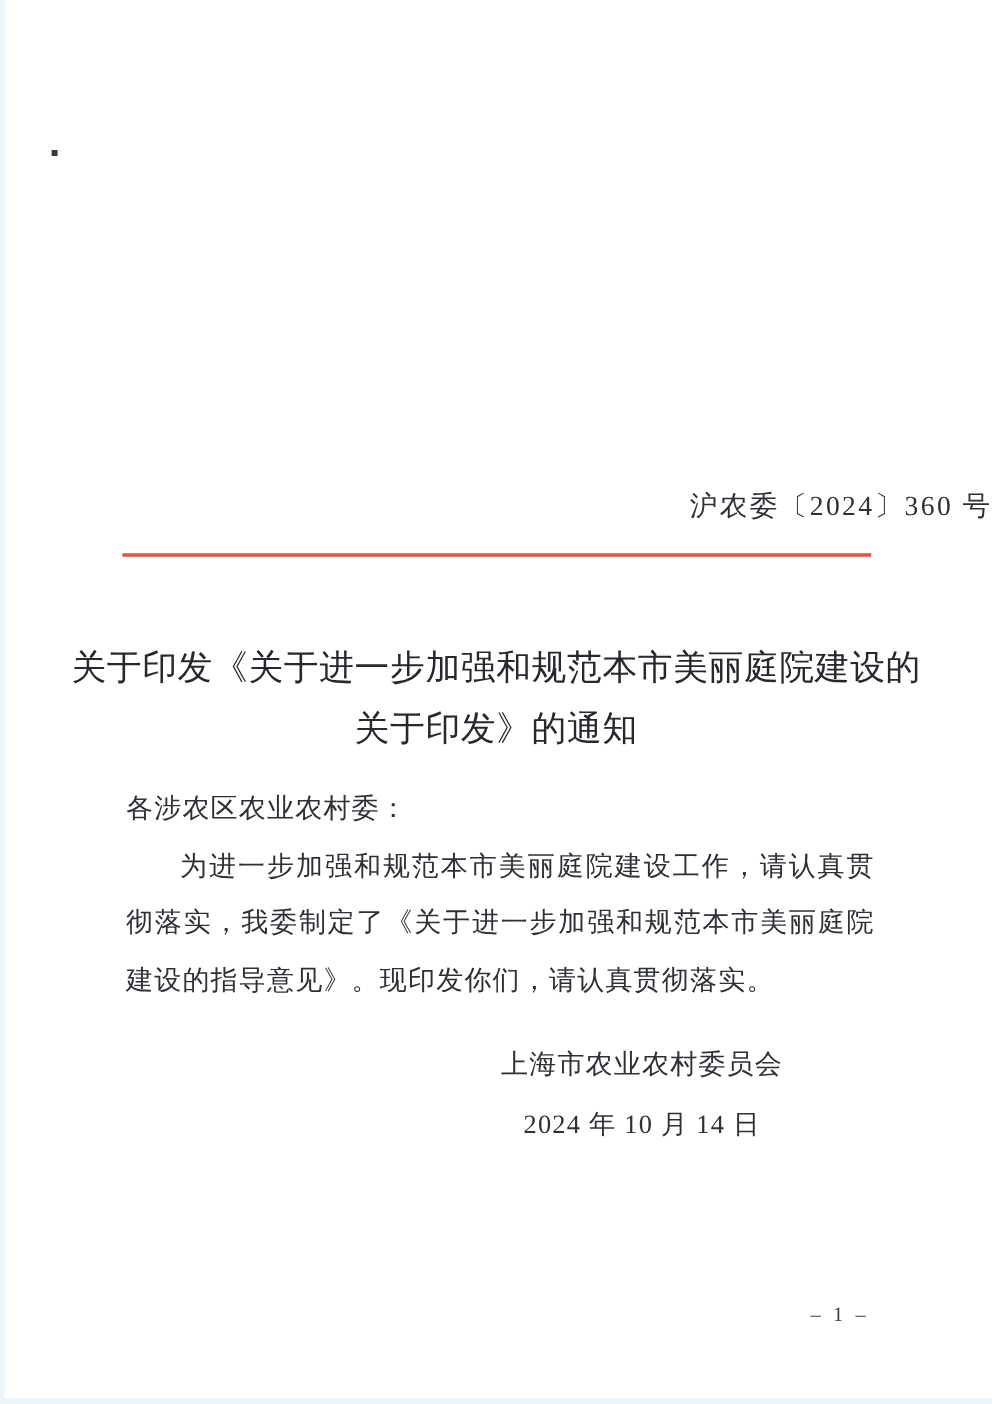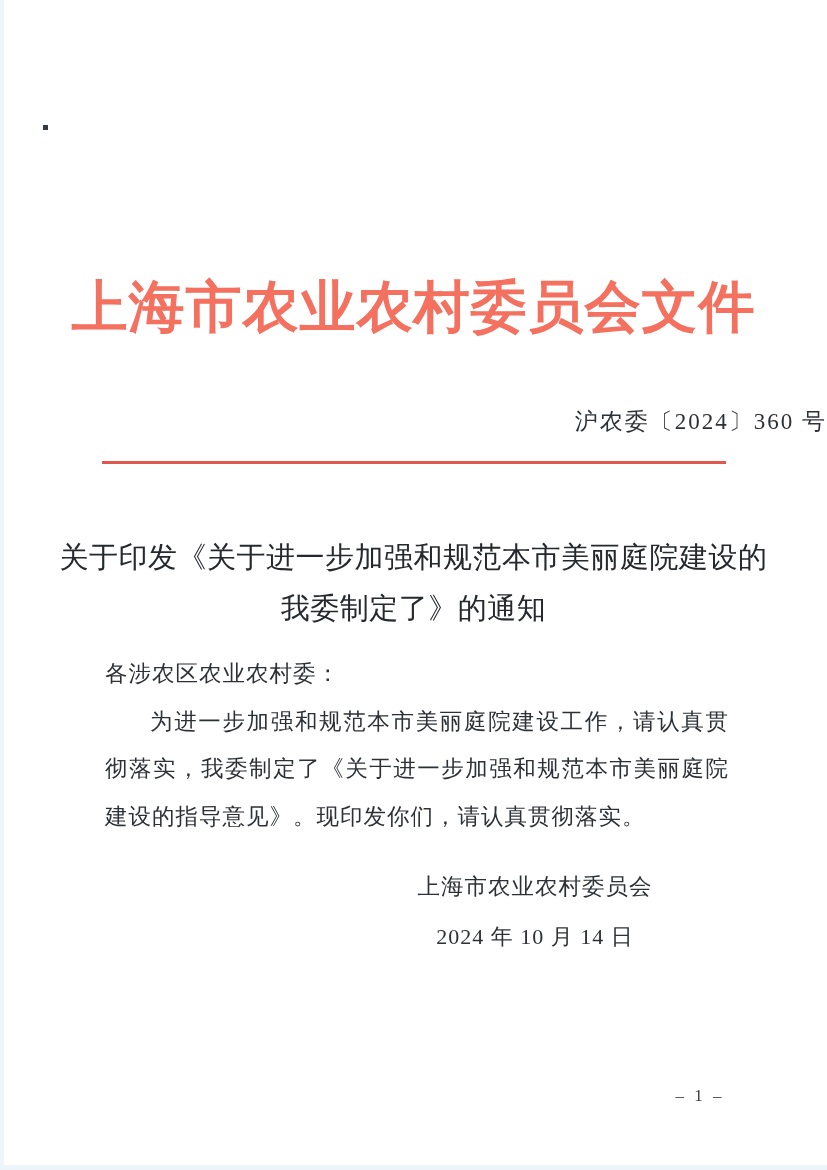--- a/index.html
+++ b/index.html
@@ -90,29 +90,28 @@
     font-family: "Liberation Serif", "DejaVu Serif", serif;
   }
 </style>
 </head>
 <body>
 
 <div class="page">
 
   <div class="scan-dot"></div>
 
-  <div class="org-title" style="color: rgb(244, 112, 95);">上海市农业农村委员会文件</div>
 
   <div class="doc-number">沪农委〔2024〕360 号</div>
 
   <div class="red-divider" style="background: rgb(226, 87, 75);"></div>
 
   <div class="notice-title">
     <div>关于印发《关于进一步加强和规范本市美丽庭院建设的</div>
-    <div>我委制定了》的通知</div>
+    <div>关于印发》的通知</div>
   </div>
 
   <div class="body-text">
     <div class="salutation">各涉农区农业农村委：</div>
     <div class="paragraph">为进一步加强和规范本市美丽庭院建设工作，请认真贯彻落实，我委制定了《关于进一步加强和规范本市美丽庭院建设的指导意见》。现印发你们，请认真贯彻落实。</div>
   </div>
 
   <div class="signature-block">
     <div class="signature-org">上海市农业农村委员会</div>
     <div class="signature-date">2024 年 10 月 14 日</div>

